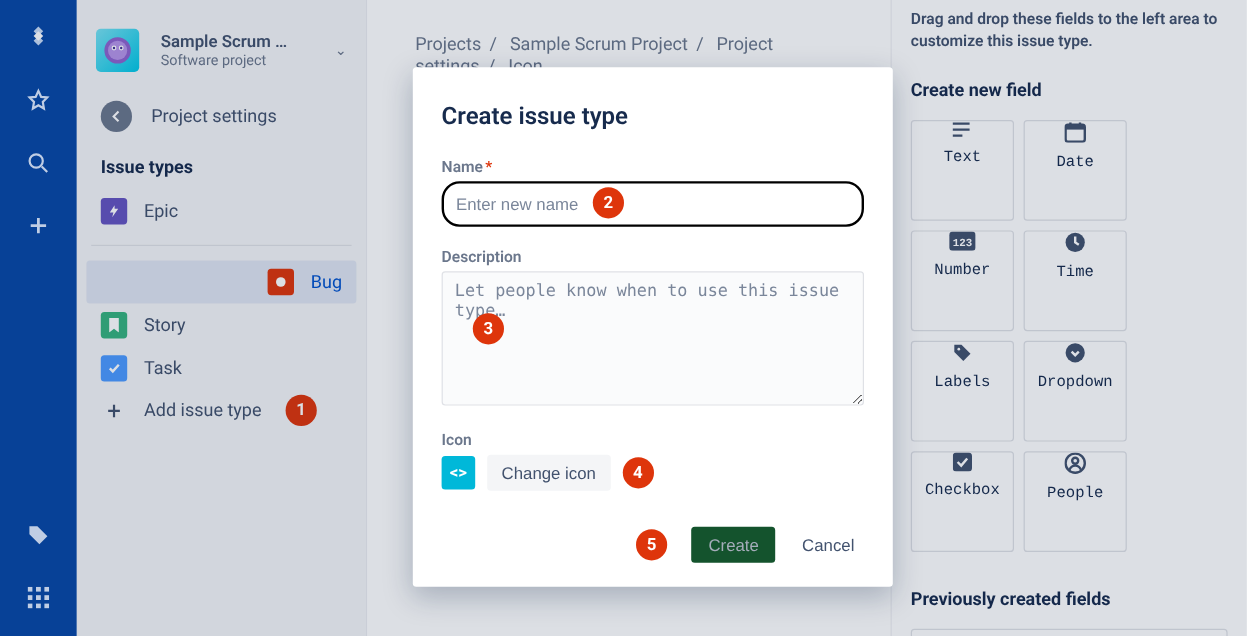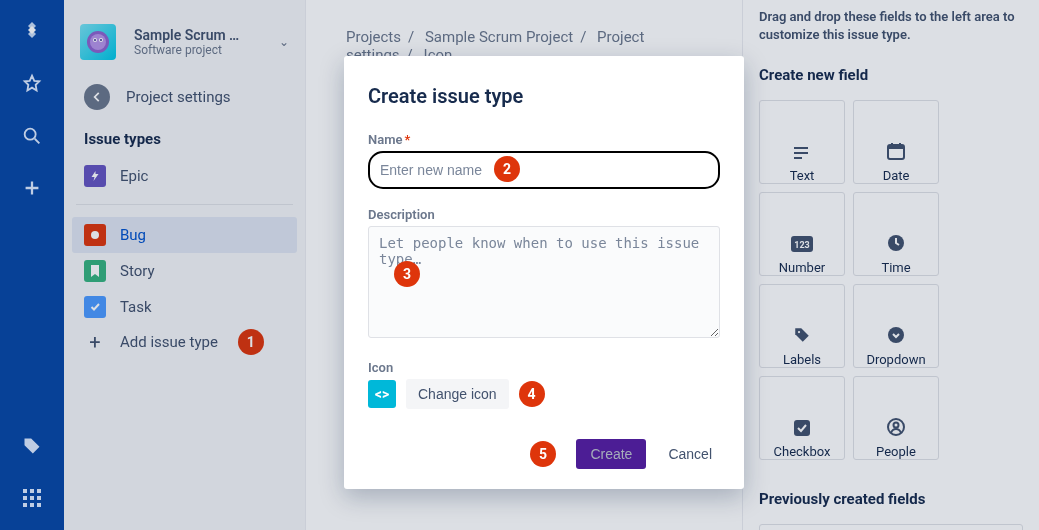--- a/index.html
+++ b/index.html
@@ -14,21 +14,21 @@
   .proj-head { display:flex; align-items:center; gap:18px; padding:0 8px 18px 8px; }
   .proj-avatar { width:36px; height:36px; border-radius:4px; background:linear-gradient(135deg,#79e2f2,#00c7e6); display:flex; align-items:center; justify-content:center; }
   .proj-title { font-size:14px; font-weight:600; color:#42526e; max-width:120px; white-space:nowrap; overflow:hidden; text-overflow:ellipsis;}
   .proj-sub { font-size:12px; color:#6b778c; }
   .proj-chevron { margin-left:auto; color:#6b778c; font-size:12px;}
   .back-row { display:flex; align-items:center; gap:16px; padding:6px 12px 20px 12px; }
   .back-btn { width:26px; height:26px; border-radius:50%; background:#6b778c; color:#fff; display:flex; align-items:center; justify-content:center; font-size:14px;}
   .back-label { font-size:15px; color:#42526e; }
   .section-title { font-size:15px; font-weight:700; color:#172b4d; padding:0 12px 10px 12px; }
   .type-item { display:flex; align-items:center; gap:14px; height:36px; padding:0 12px; border-radius:3px; font-size:15px; color:#42526e; }
-  .type-item.active { background:#dfe5f1; color:#0052cc; }
+  .type-item.active { background:#dfe5f1; color:#0052cc;justify-content:flex-end; }
   .type-icon { width:22px; height:22px; border-radius:3px; display:flex; align-items:center; justify-content:center; color:#fff; font-size:13px; }
   .hr { height:1px; background:#dfe1e6; margin:10px 4px 12px 4px; }
   .add-row { display:flex; align-items:center; gap:14px; padding:4px 12px; font-size:15px; color:#42526e; position:relative;}
   .add-plus { width:22px; font-size:20px; color:#42526e; text-align:center;}
   .callout { width:26px; height:26px; border-radius:50%; background:#de350b; color:#fff; font-size:14px; font-weight:700; display:flex; align-items:center; justify-content:center; }
   
   .main { flex:1; position:relative; background:#fff; }
   .crumbs { padding:28px 40px 0 40px; font-size:15px; color:#6b778c; }
   .crumbs .sep { padding:0 7px; }
   .dim-overlay { position:absolute; inset:0; background:rgba(9,30,66,0.14); }
@@ -39,28 +39,28 @@
   .req { color:#de350b; margin-left:2px; }
   .text-input { width:100%; height:38px; border:2px solid #000000; border-radius:15px; padding:0 10px; font-size:14px; color:#172b4d; outline:none; position:relative;}
   .text-input::placeholder { color:#7a869a; }
   .textarea { width:100%; height:112px; border:1px solid #dfe1e6; background:#fafbfc; border-radius:3px; padding:8px 10px; font-size:14px; color:#172b4d; resize:both; outline:none;}
   .textarea::placeholder { color:#7a869a; }
   .field-group { margin-bottom:18px; position:relative; }
   .icon-row { display:flex; align-items:center; gap:10px; }
   .icon-box { width:28px; height:28px; border-radius:3px; background:#00b8d9; color:#fff; display:flex; align-items:center; justify-content:center; font-size:14px; font-weight:bold;}
   .change-btn { background:#f4f5f7; color:#42526e; font-size:14px; padding:7px 12px; border:none; border-radius:3px; }
   .dialog-actions { display:flex; justify-content:flex-end; align-items:center; gap:14px; margin-top:30px; position:relative;}
-  .create-btn { background:#4c1d95; color:#a5adba; font-size:14px; padding:7px 14px; border:none; border-radius:3px; }
+  .create-btn { background:#14532d; color:#a5adba; font-size:14px; padding:7px 14px; border:none; border-radius:3px; }
   .cancel-btn { background:transparent; color:#42526e; font-size:14px; padding:7px 8px; border:none; }
   
   .right-panel { width:297px; background:#fff; padding:6px 16px; border-left:1px solid #ebecf0;}
   .rp-help { font-size:13px; font-weight:600; color:#42526e; line-height:1.4; padding:2px 0 22px 0;}
   .rp-title { font-size:15px; font-weight:700; color:#172b4d; margin-bottom:16px; }
   .cards { display:flex; flex-wrap:wrap; gap:8px; margin-bottom:30px; justify-content:flex-start;}
-  .card { width:86px; height:84px; border:1px solid #dfe1e6; border-radius:3px; display:flex; flex-direction:column; align-items:center; justify-content:flex-end; gap:8px; font-size:13px; color:#172b4d; }
+  .card { width:86px; height:84px; border:1px solid #dfe1e6; border-radius:3px; display:flex; flex-direction:column; align-items:center; justify-content:flex-start; gap:8px; font-size:13px; color:#172b4d;font-family:Liberation Mono, monospace; }
   .card .ci { font-size:18px; color:#42526e; }
   .prev-title { font-size:15px; font-weight:700; color:#172b4d; margin-bottom:16px; }
   .prev-item { height:44px; border:1px solid #dfe1e6; border-radius:3px; display:flex; align-items:center; padding:0 12px; gap:10px; margin-bottom:8px; font-size:14px; color:#172b4d;}
   svg { display:block; }
   .abs-callout { position:absolute; }
 </style>
 </head>
 <body>
 
 <div class="app">

